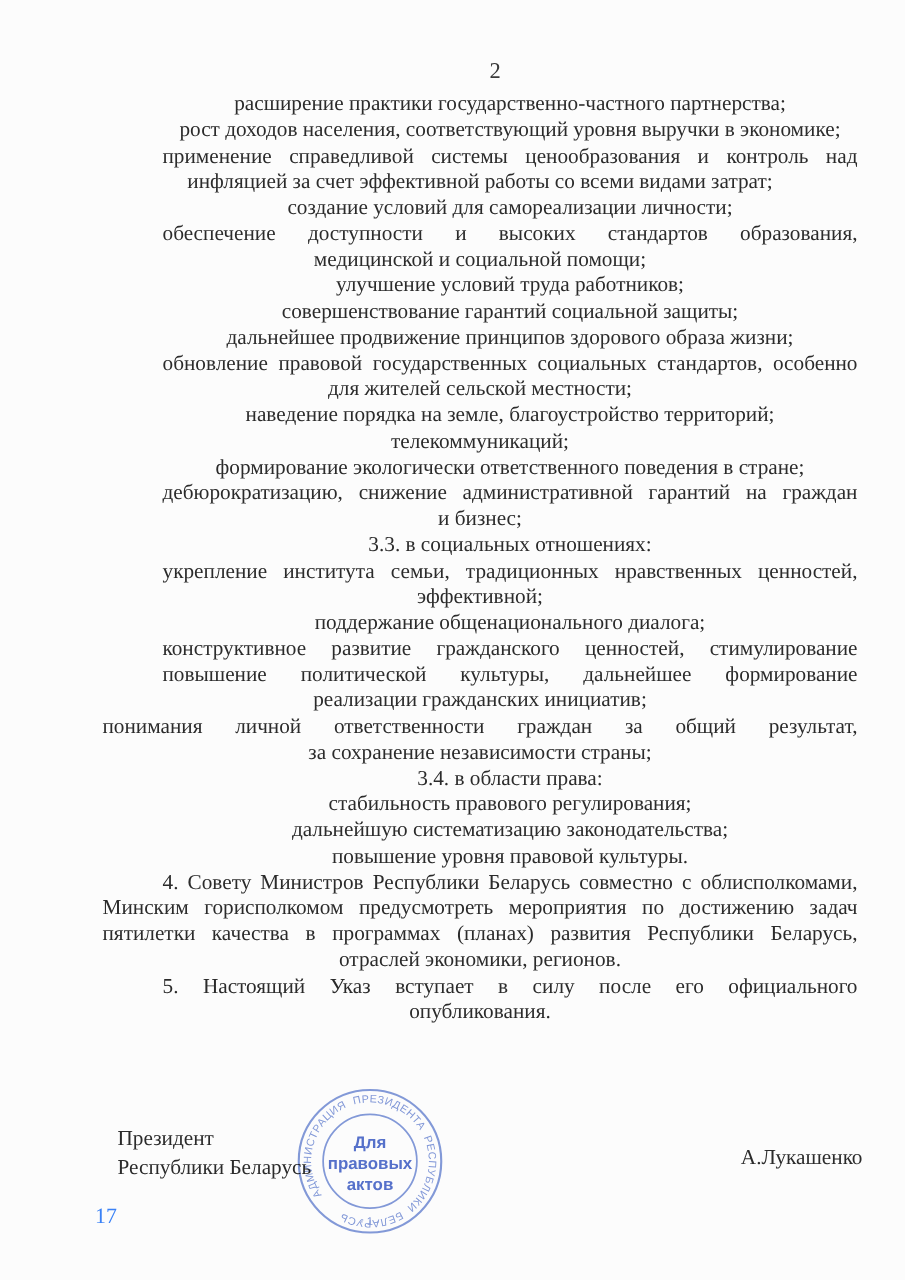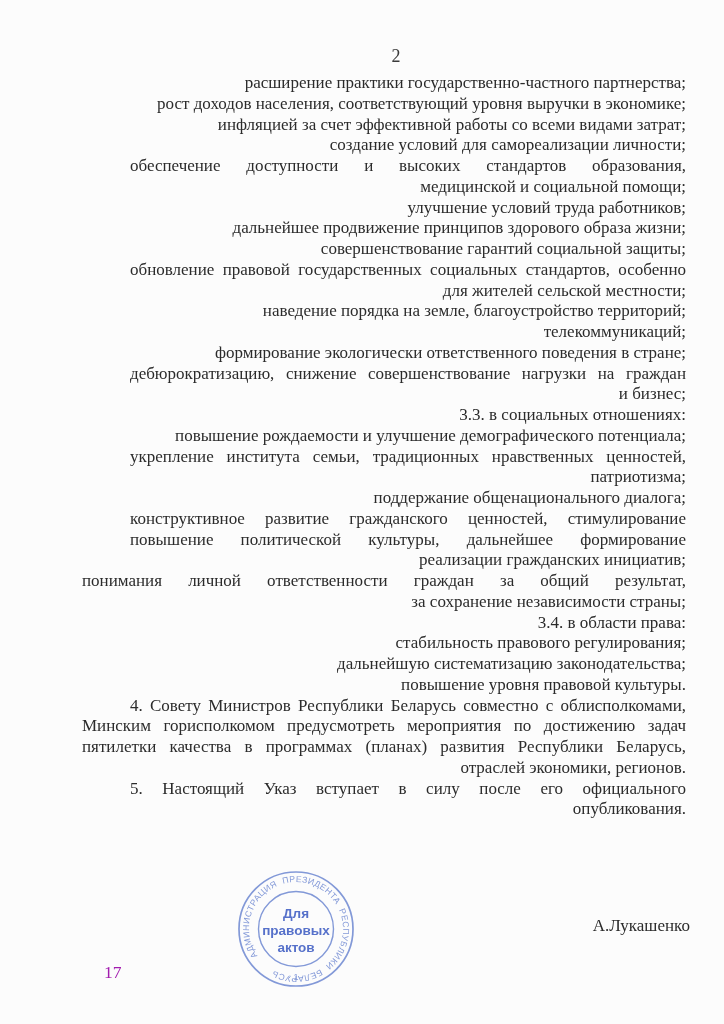--- a/index.html
+++ b/index.html
@@ -25,21 +25,21 @@
   .body-text {
     position: absolute;
     left: 82px;
     top: 73px;
     width: 604px;
   }
   .line {
     height: 20.75px;
     line-height: 20.75px;
     font-size: 17px;
-    text-align: right;
+    text-align: center;
     white-space: nowrap;
   }
   .line.ind { text-indent: 48px; }
   .line.j {
     white-space: normal;
     text-align: justify;
     text-align-last: justify;
   }
   .sig-left {
     position: absolute;
@@ -49,24 +49,24 @@
     line-height: 23px;
   }
   .sig-right {
     position: absolute;
     top: 916px;
     right: 34px;
     font-size: 17px;
   }
   .footer-no {
     position: absolute;
-    left: 104px;
+    left: 76px;
     top: 962px;
     font-size: 17.5px;
-    color: #a21caf;
+    color: #3b82f6;
   }
   .stamp {
     position: absolute;
     left: 221px;
     top: 854px;
     width: 150px;
     height: 150px;
     mix-blend-mode: multiply;
     opacity: 0.93;
   }
@@ -93,56 +93,60 @@
 <body>
 
 <div class="page">
 
   <div class="pageno">2</div>
 
   <div class="body-text">
 
   <div class="line ind">расширение практики государственно-частного партнерства;</div>
       <div class="line ind">рост доходов населения, соответствующий уровня выручки в экономике;</div>
+      <div class="line ind j">применение справедливой системы ценообразования и контроль над</div>
       <div class="line">инфляцией за счет эффективной работы со всеми видами затрат;</div>
       <div class="line ind">создание условий для самореализации личности;</div>
       <div class="line ind j">обеспечение доступности и высоких стандартов образования,</div>
       <div class="line">медицинской и социальной помощи;</div>
       <div class="line ind">улучшение условий труда работников;</div>
+      <div class="line ind">совершенствование гарантий социальной защиты;</div>
       <div class="line ind">дальнейшее продвижение принципов здорового образа жизни;</div>
-      <div class="line ind">совершенствование гарантий социальной защиты;</div>
       <div class="line ind j">обновление правовой государственных социальных стандартов, особенно</div>
       <div class="line">для жителей сельской местности;</div>
       <div class="line ind">наведение порядка на земле, благоустройство территорий;</div>
       <div class="line">телекоммуникаций;</div>
       <div class="line ind">формирование экологически ответственного поведения в стране;</div>
-      <div class="line ind j">дебюрократизацию, снижение совершенствование нагрузки на граждан</div>
+      <div class="line ind j">дебюрократизацию, снижение административной гарантий на граждан</div>
       <div class="line">и бизнес;</div>
       <div class="line ind">3.3. в социальных отношениях:</div>
-      <div class="line ind">повышение рождаемости и улучшение демографического потенциала;</div>
       <div class="line ind j">укрепление института семьи, традиционных нравственных ценностей,</div>
-      <div class="line">патриотизма;</div>
+      <div class="line">эффективной;</div>
       <div class="line ind">поддержание общенационального диалога;</div>
       <div class="line ind j">конструктивное развитие гражданского ценностей, стимулирование</div>
       <div class="line ind j">повышение политической культуры, дальнейшее формирование</div>
       <div class="line">реализации гражданских инициатив;</div>
       <div class="line j">понимания личной ответственности граждан за общий результат,</div>
       <div class="line">за сохранение независимости страны;</div>
       <div class="line ind">3.4. в области права:</div>
       <div class="line ind">стабильность правового регулирования;</div>
       <div class="line ind">дальнейшую систематизацию законодательства;</div>
       <div class="line ind">повышение уровня правовой культуры.</div>
       <div class="line ind j">4. Совету Министров Республики Беларусь совместно с облисполкомами,</div>
       <div class="line j">Минским горисполкомом предусмотреть мероприятия по достижению задач</div>
       <div class="line j">пятилетки качества в программах (планах) развития Республики Беларусь,</div>
       <div class="line">отраслей экономики, регионов.</div>
       <div class="line ind j">5. Настоящий Указ вступает в силу после его официального</div>
       <div class="line">опубликования.</div>
     </div>
 
+  <div class="sig-left">
+    <div>Президент</div>
+    <div>Республики Беларусь</div>
+  </div>
 
   <div class="sig-right">А.Лукашенко</div>
 
   <div class="footer-no">17</div>
 
   <svg class="stamp" viewBox="0 0 150 150">
     <circle cx="75" cy="75" r="57" fill="none" stroke="#7b93d8" stroke-width="1.7"></circle>
     <circle cx="75" cy="75" r="37.5" fill="none" stroke="#7b93d8" stroke-width="1.4"></circle>
     <defs>
       <path id="ringPath" d="M36.5,102 A47,47 0 1 1 113.5,48 A47,47 0 1 1 36.5,102" fill="none"></path>

